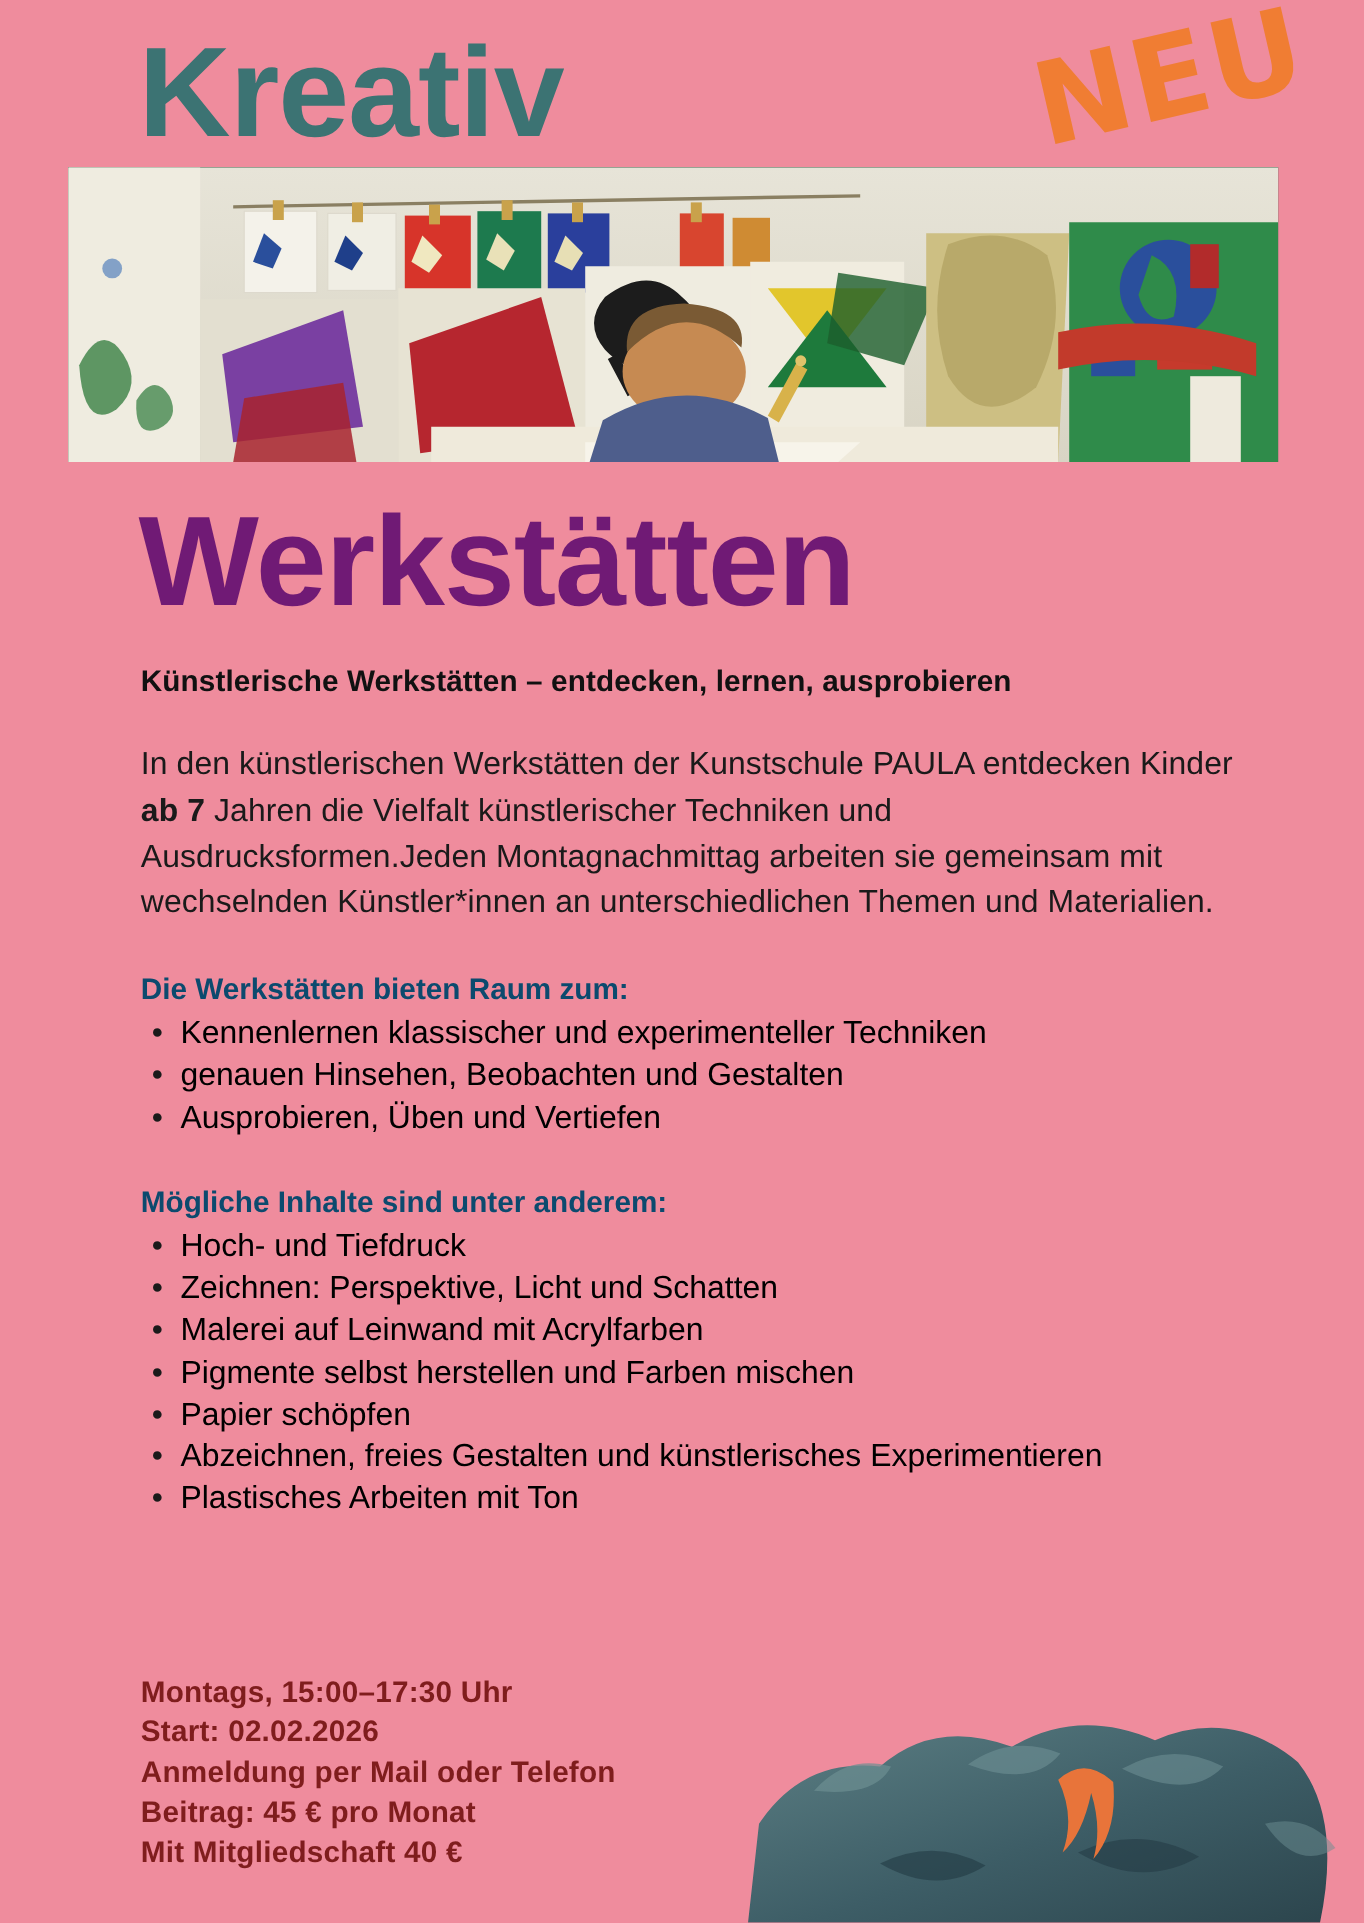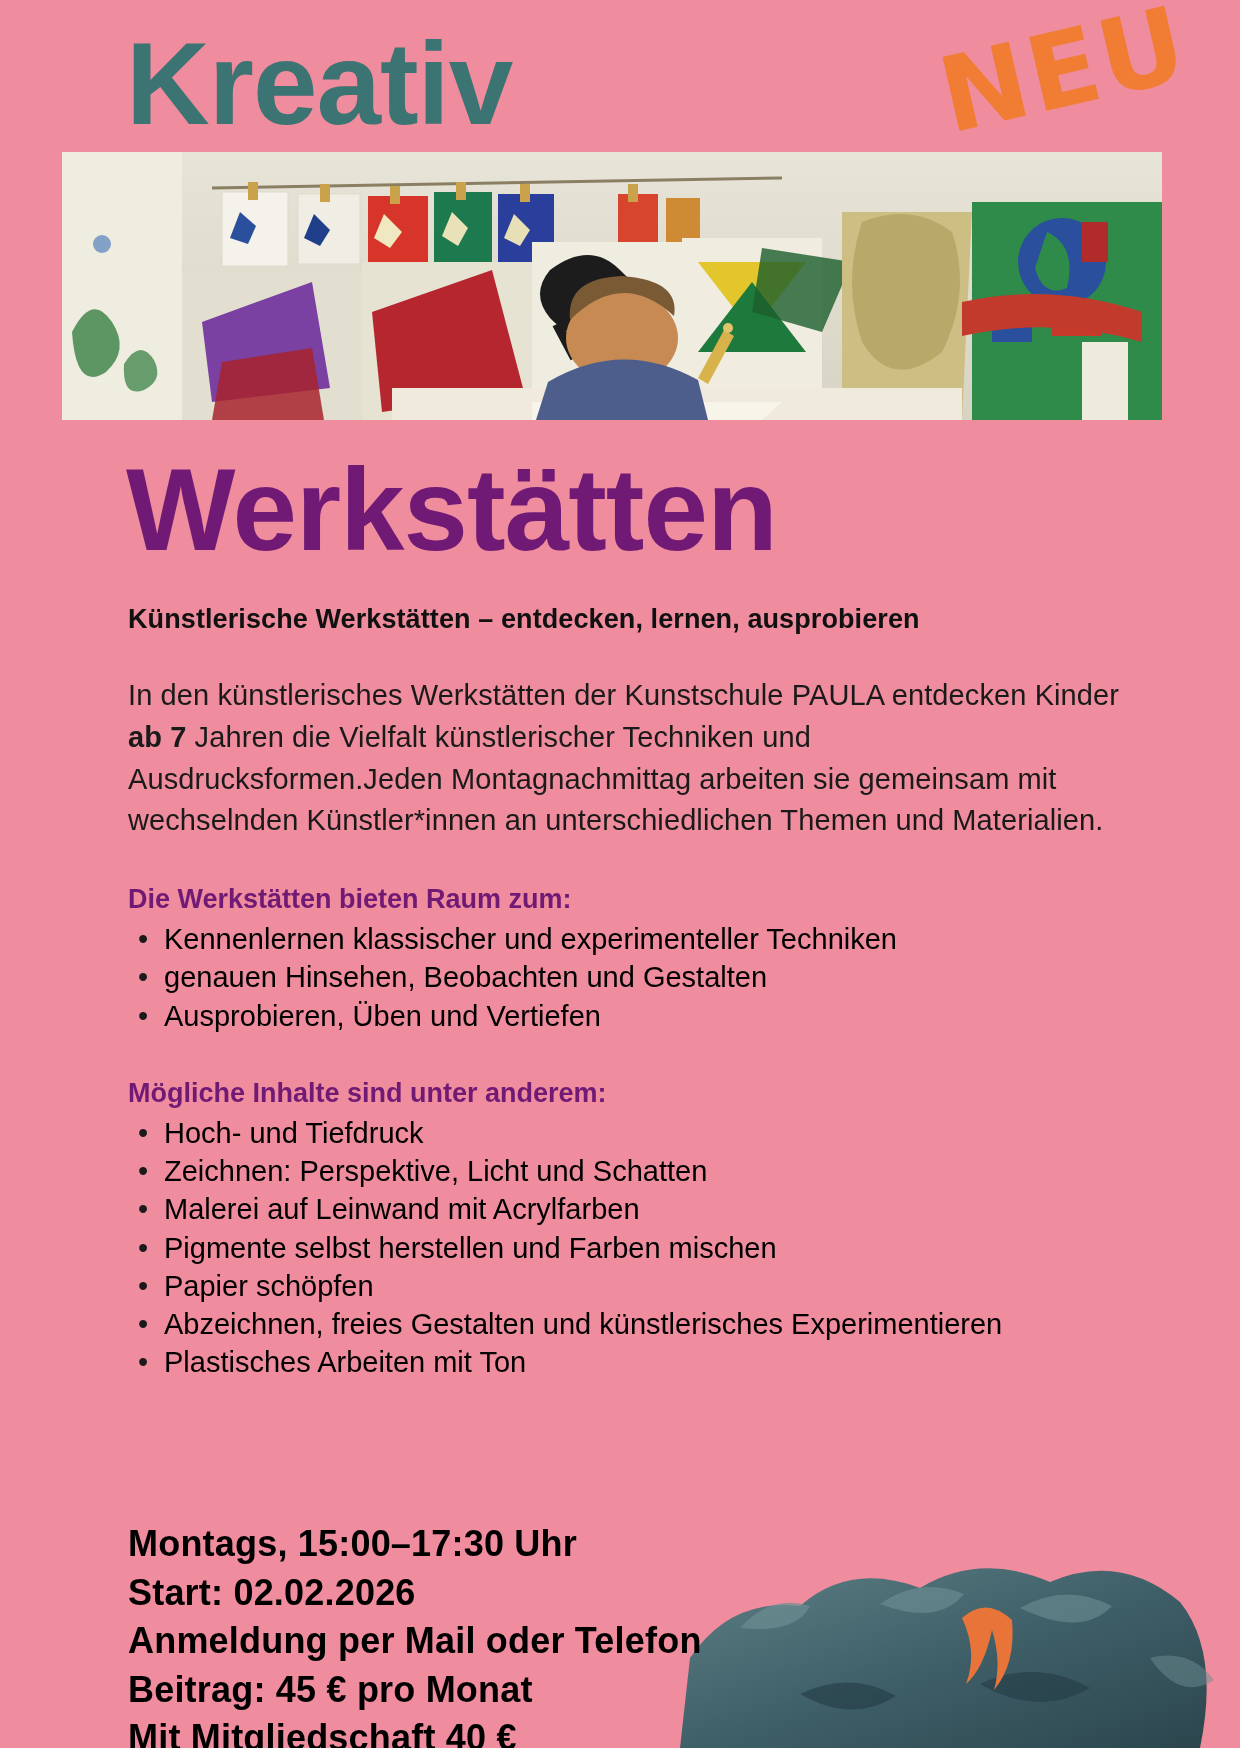--- a/index.html
+++ b/index.html
@@ -94,21 +94,21 @@
     color: #1a1a1a;
     margin: 0 0 42px 0;
     font-weight: 400;
     letter-spacing: 0.1px;
   }
   .para b { font-weight: bold; }
 
   .sec-head {
     font-size: 27px;
     font-weight: bold;
-    color: #701a75;
+    color: #0c4a6e;
     margin: 0 0 6px 0;
   }
   ul.bullets {
     list-style: none;
     margin: 0 0 44px 0;
     padding: 0 0 0 10px;
   }
   ul.bullets li {
     font-size: 29px;
     line-height: 1.25;
@@ -126,23 +126,23 @@
   }
 
   
   .footer-info {
     position: absolute;
     left: 128px;
     top: 1520px;
     z-index: 6;
   }
   .footer-info .line {
-    font-size: 36px;
-    font-weight: bold;
-    color: #000000;
+    font-size: 27px;
+    font-weight: bold;
+    color: #7f1d1d;
     line-height: 1.35;
     letter-spacing: 0.2px;
   }
 
   
   .bottom-art {
     position: absolute;
     right: 0;
     bottom: 0;
     width: 560px;
@@ -231,21 +231,21 @@
       <path d="M636 226 l26 -48 l10 6 l-26 48z" fill="#d8b24a"></path>
       <circle cx="666" cy="176" r="5" fill="#e0c36a"></circle>
     </svg>
   </div>
 
   <div class="title-bottom">Werkstätten</div>
 
   <div class="content">
     <div class="subtitle">Künstlerische Werkstätten – entdecken, lernen, ausprobieren</div>
 
-    <p class="para"><span>In den künstlerisches Werkstätten der Kunstschule PAULA entdecken Kinder </span><b>ab 7</b><span> Jahren die Vielfalt künstlerischer Techniken und Ausdrucksformen.Jeden Montagnachmittag arbeiten sie gemeinsam mit wechselnden Künstler*innen an unterschiedlichen Themen und Materialien.</span></p>
+    <p class="para"><span>In den künstlerischen Werkstätten der Kunstschule PAULA entdecken Kinder </span><b>ab 7</b><span> Jahren die Vielfalt künstlerischer Techniken und Ausdrucksformen.Jeden Montagnachmittag arbeiten sie gemeinsam mit wechselnden Künstler*innen an unterschiedlichen Themen und Materialien.</span></p>
 
     <div class="sec-head">Die Werkstätten bieten Raum zum:</div>
     <ul class="bullets">
       <li>Kennenlernen klassischer und experimenteller Techniken</li>
       <li>genauen Hinsehen, Beobachten und Gestalten</li>
       <li>Ausprobieren, Üben und Vertiefen</li>
     </ul>
 
     <div class="sec-head">Mögliche Inhalte sind unter anderem:</div>
     <ul class="bullets">

